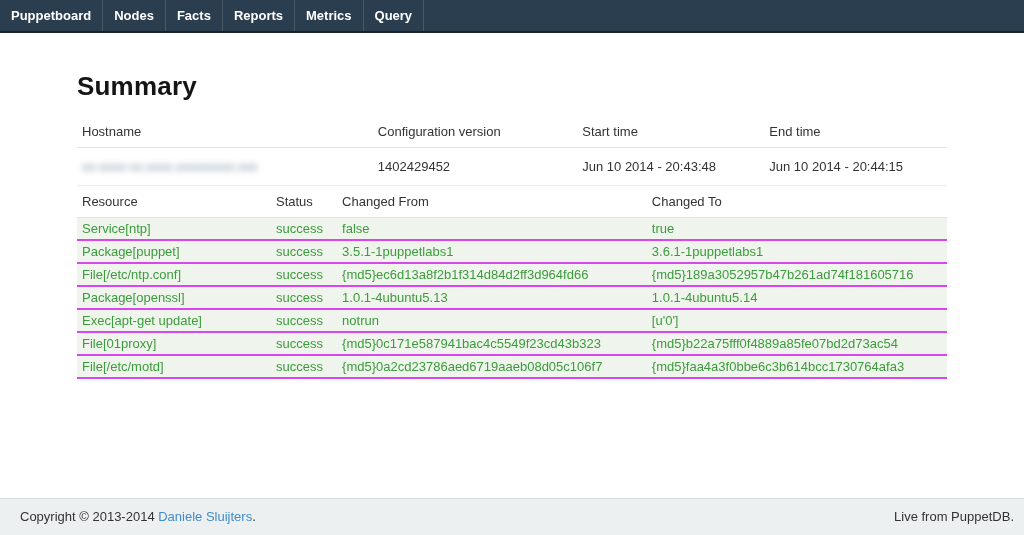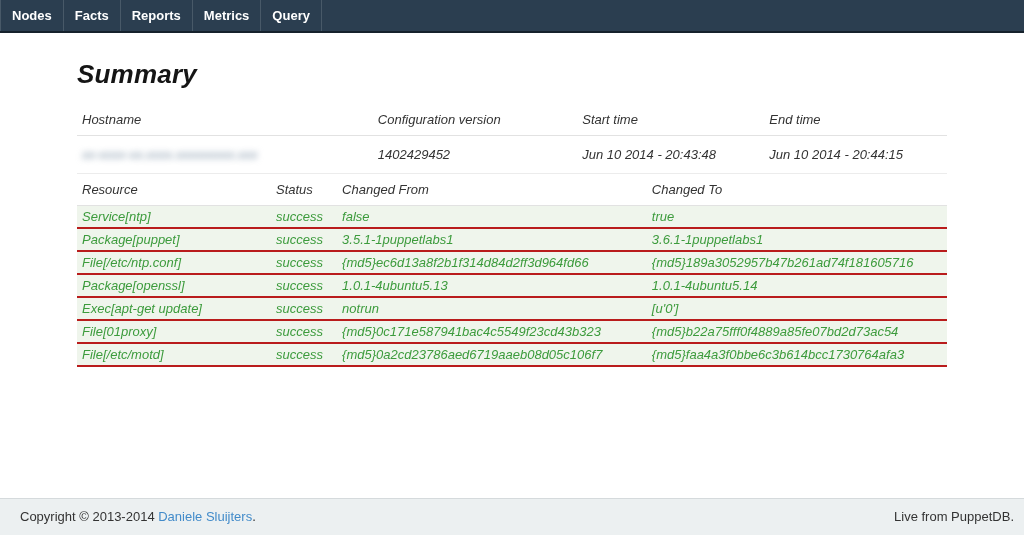--- a/index.html
+++ b/index.html
@@ -33,23 +33,22 @@
     text-decoration: none;
     white-space: nowrap;
     cursor: pointer;
   }
   .navbar .nav-item { border-left: 1px solid rgba(255,255,255,0.14); }
   .navbar .nav-item:last-child { border-right: 1px solid rgba(255,255,255,0.14); }
 
   
   .content {
     width: 870px;
-    margin: 0 auto;
+    margin: 12px auto;
     flex: 1 1 auto;
-    font-style: italic;
   }
   h1.section-title {
     font-size: 26px;
     font-weight: 600;
     color: #151515;
     margin: 26px 0 14px 0;
     letter-spacing: 0.2px;
   }
   h1.events-title { margin-top: 22px; }
 
@@ -71,21 +70,21 @@
     color: #8195a8;
     filter: blur(3px);
     text-decoration: none;
     cursor: pointer;
   }
 
   .events-table td {
     padding: 3px 5px;
     background: #eff5ec;
     color: #3c9b3c;
-    border-bottom: 2px solid #b91c1c;
+    border-bottom: 2px solid #d946ef;
     white-space: nowrap;
     overflow: hidden;
   }
 
   
   .footer {
     flex: 0 0 auto;
     background: #ecf0f1;
     border-top: 1px solid #d5dadc;
     padding: 10px 10px 11px 20px;
@@ -94,20 +93,21 @@
     display: flex;
     justify-content: space-between;
     align-items: center;
   }
   .footer a { color: #428bca; text-decoration: none; cursor: pointer; }
 </style>
 </head>
 <body>
 
 <nav class="navbar">
+  <a class="brand">Puppetboard</a>
   <a class="nav-item">Nodes</a>
   <a class="nav-item">Facts</a>
   <a class="nav-item">Reports</a>
   <a class="nav-item">Metrics</a>
   <a class="nav-item">Query</a>
 </nav>
 
 <div class="content">
 
   <h1 class="section-title">Summary</h1>

